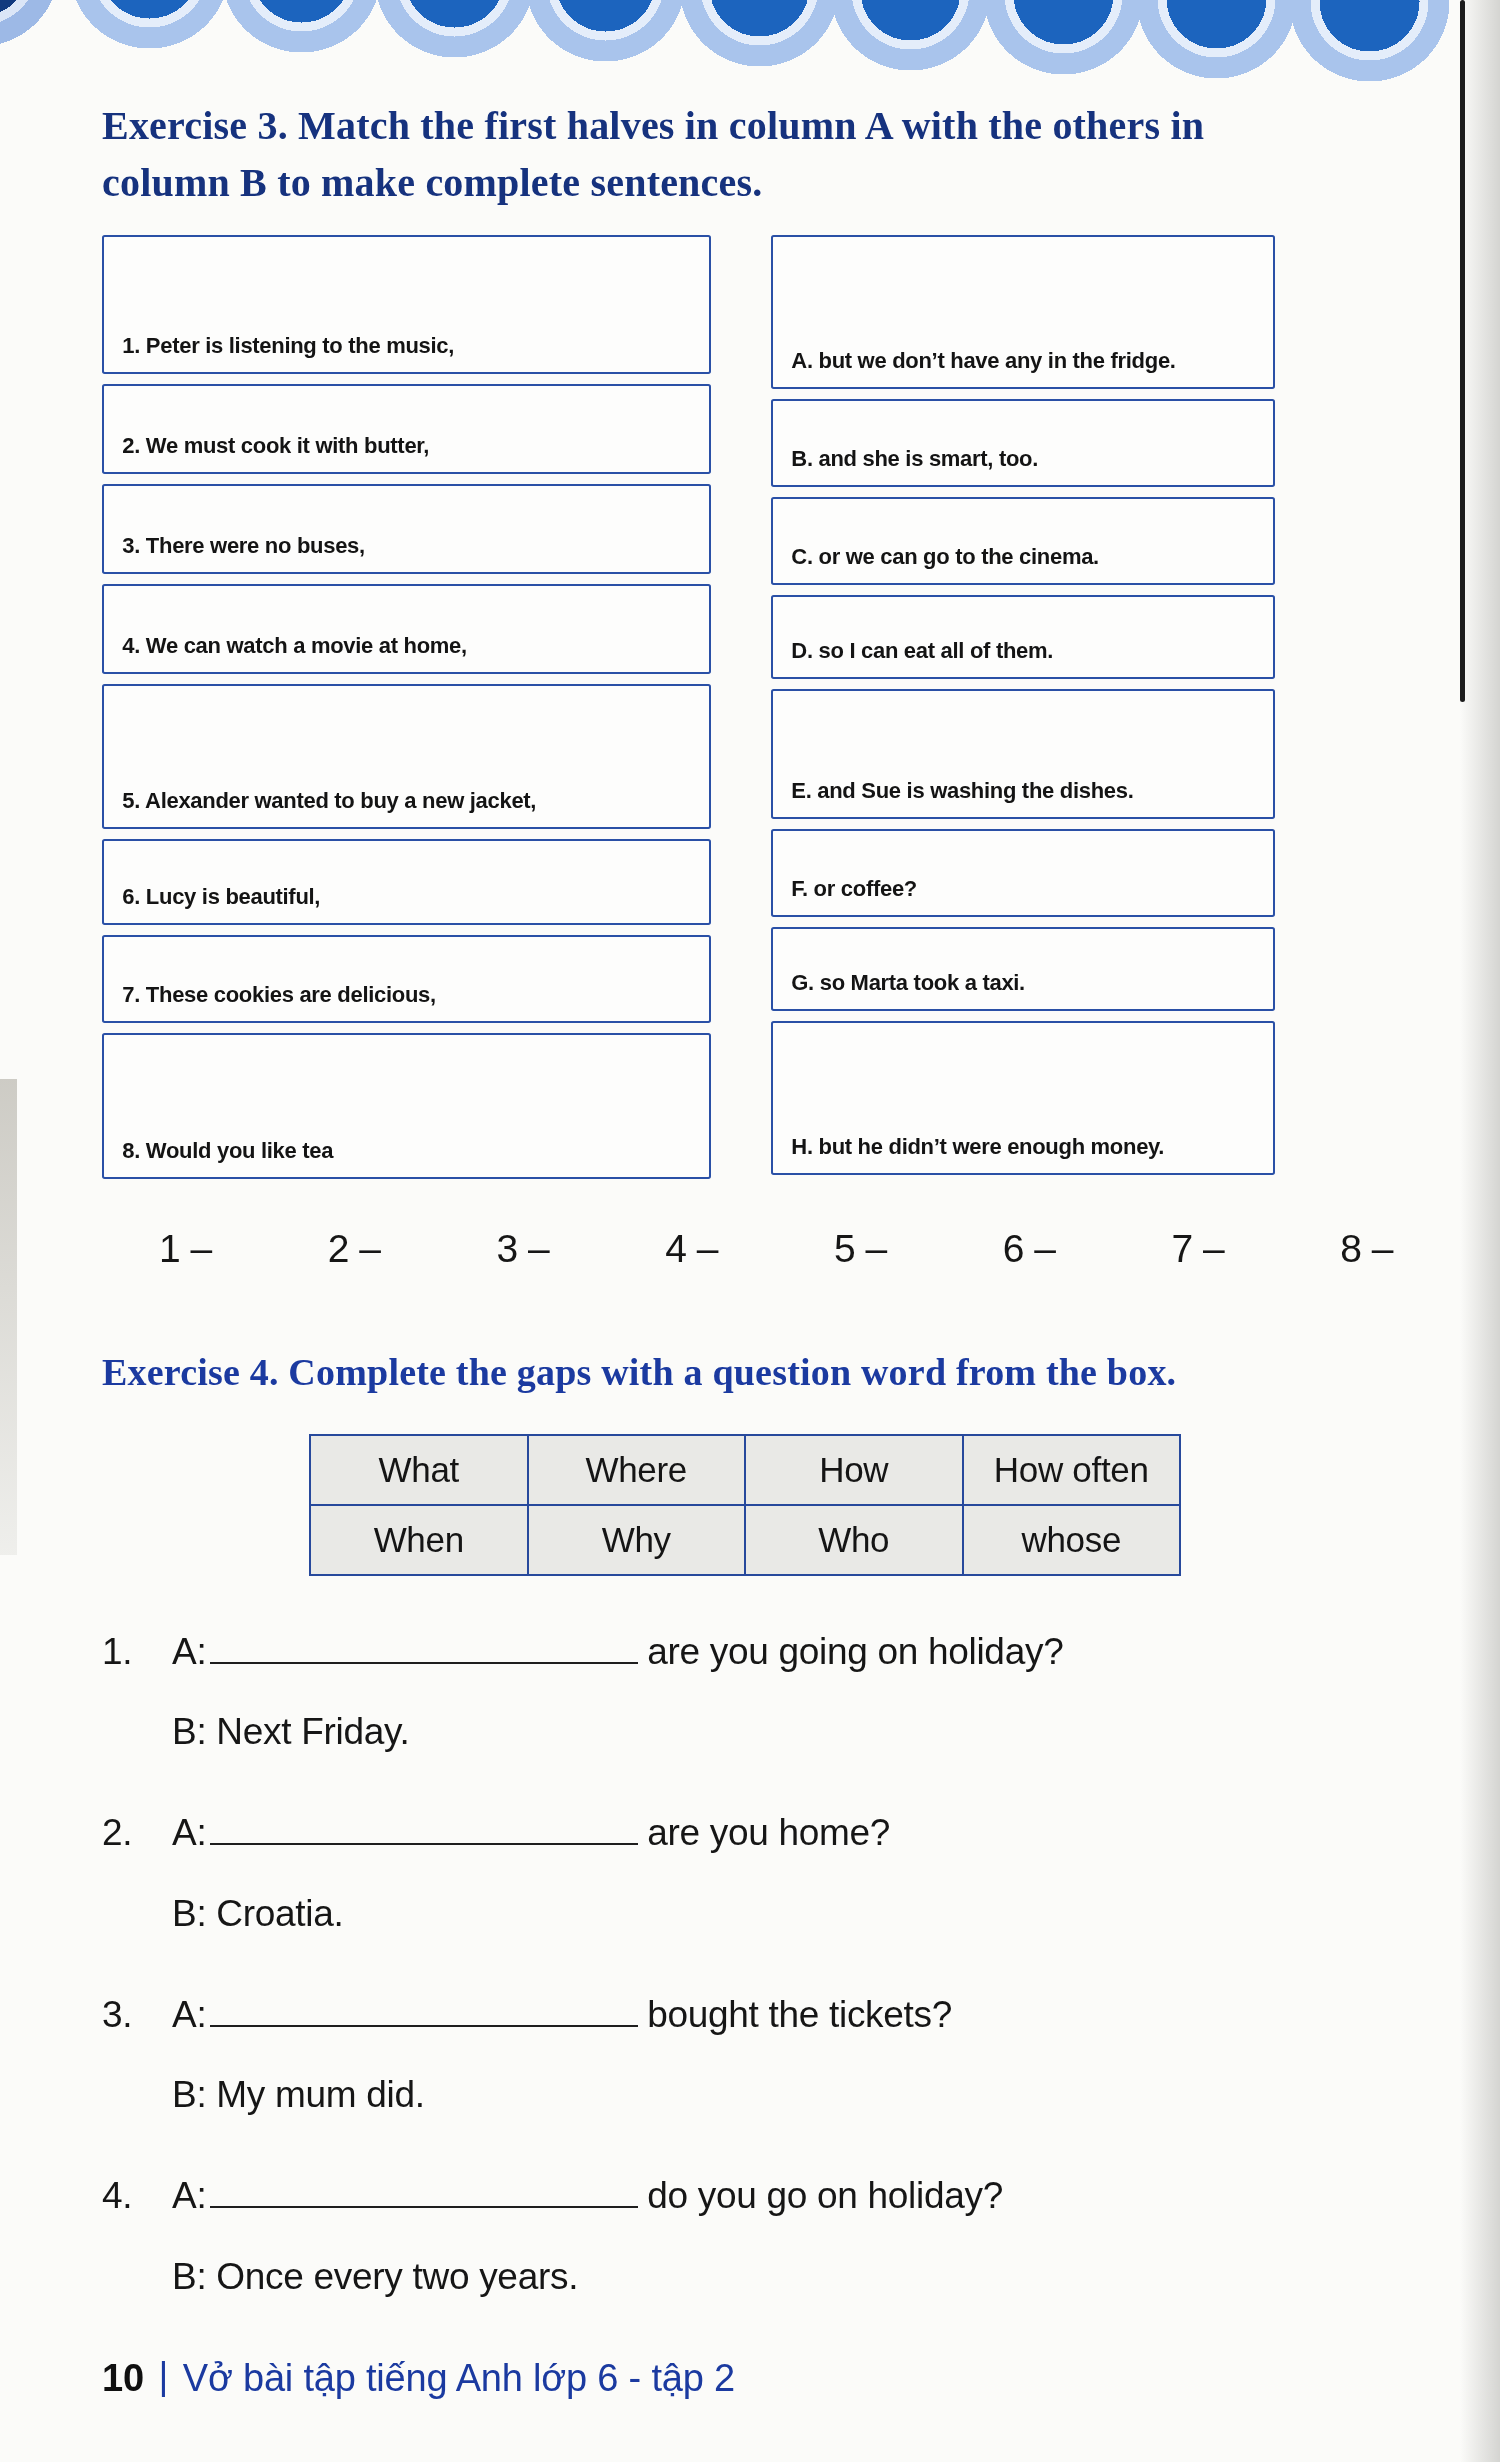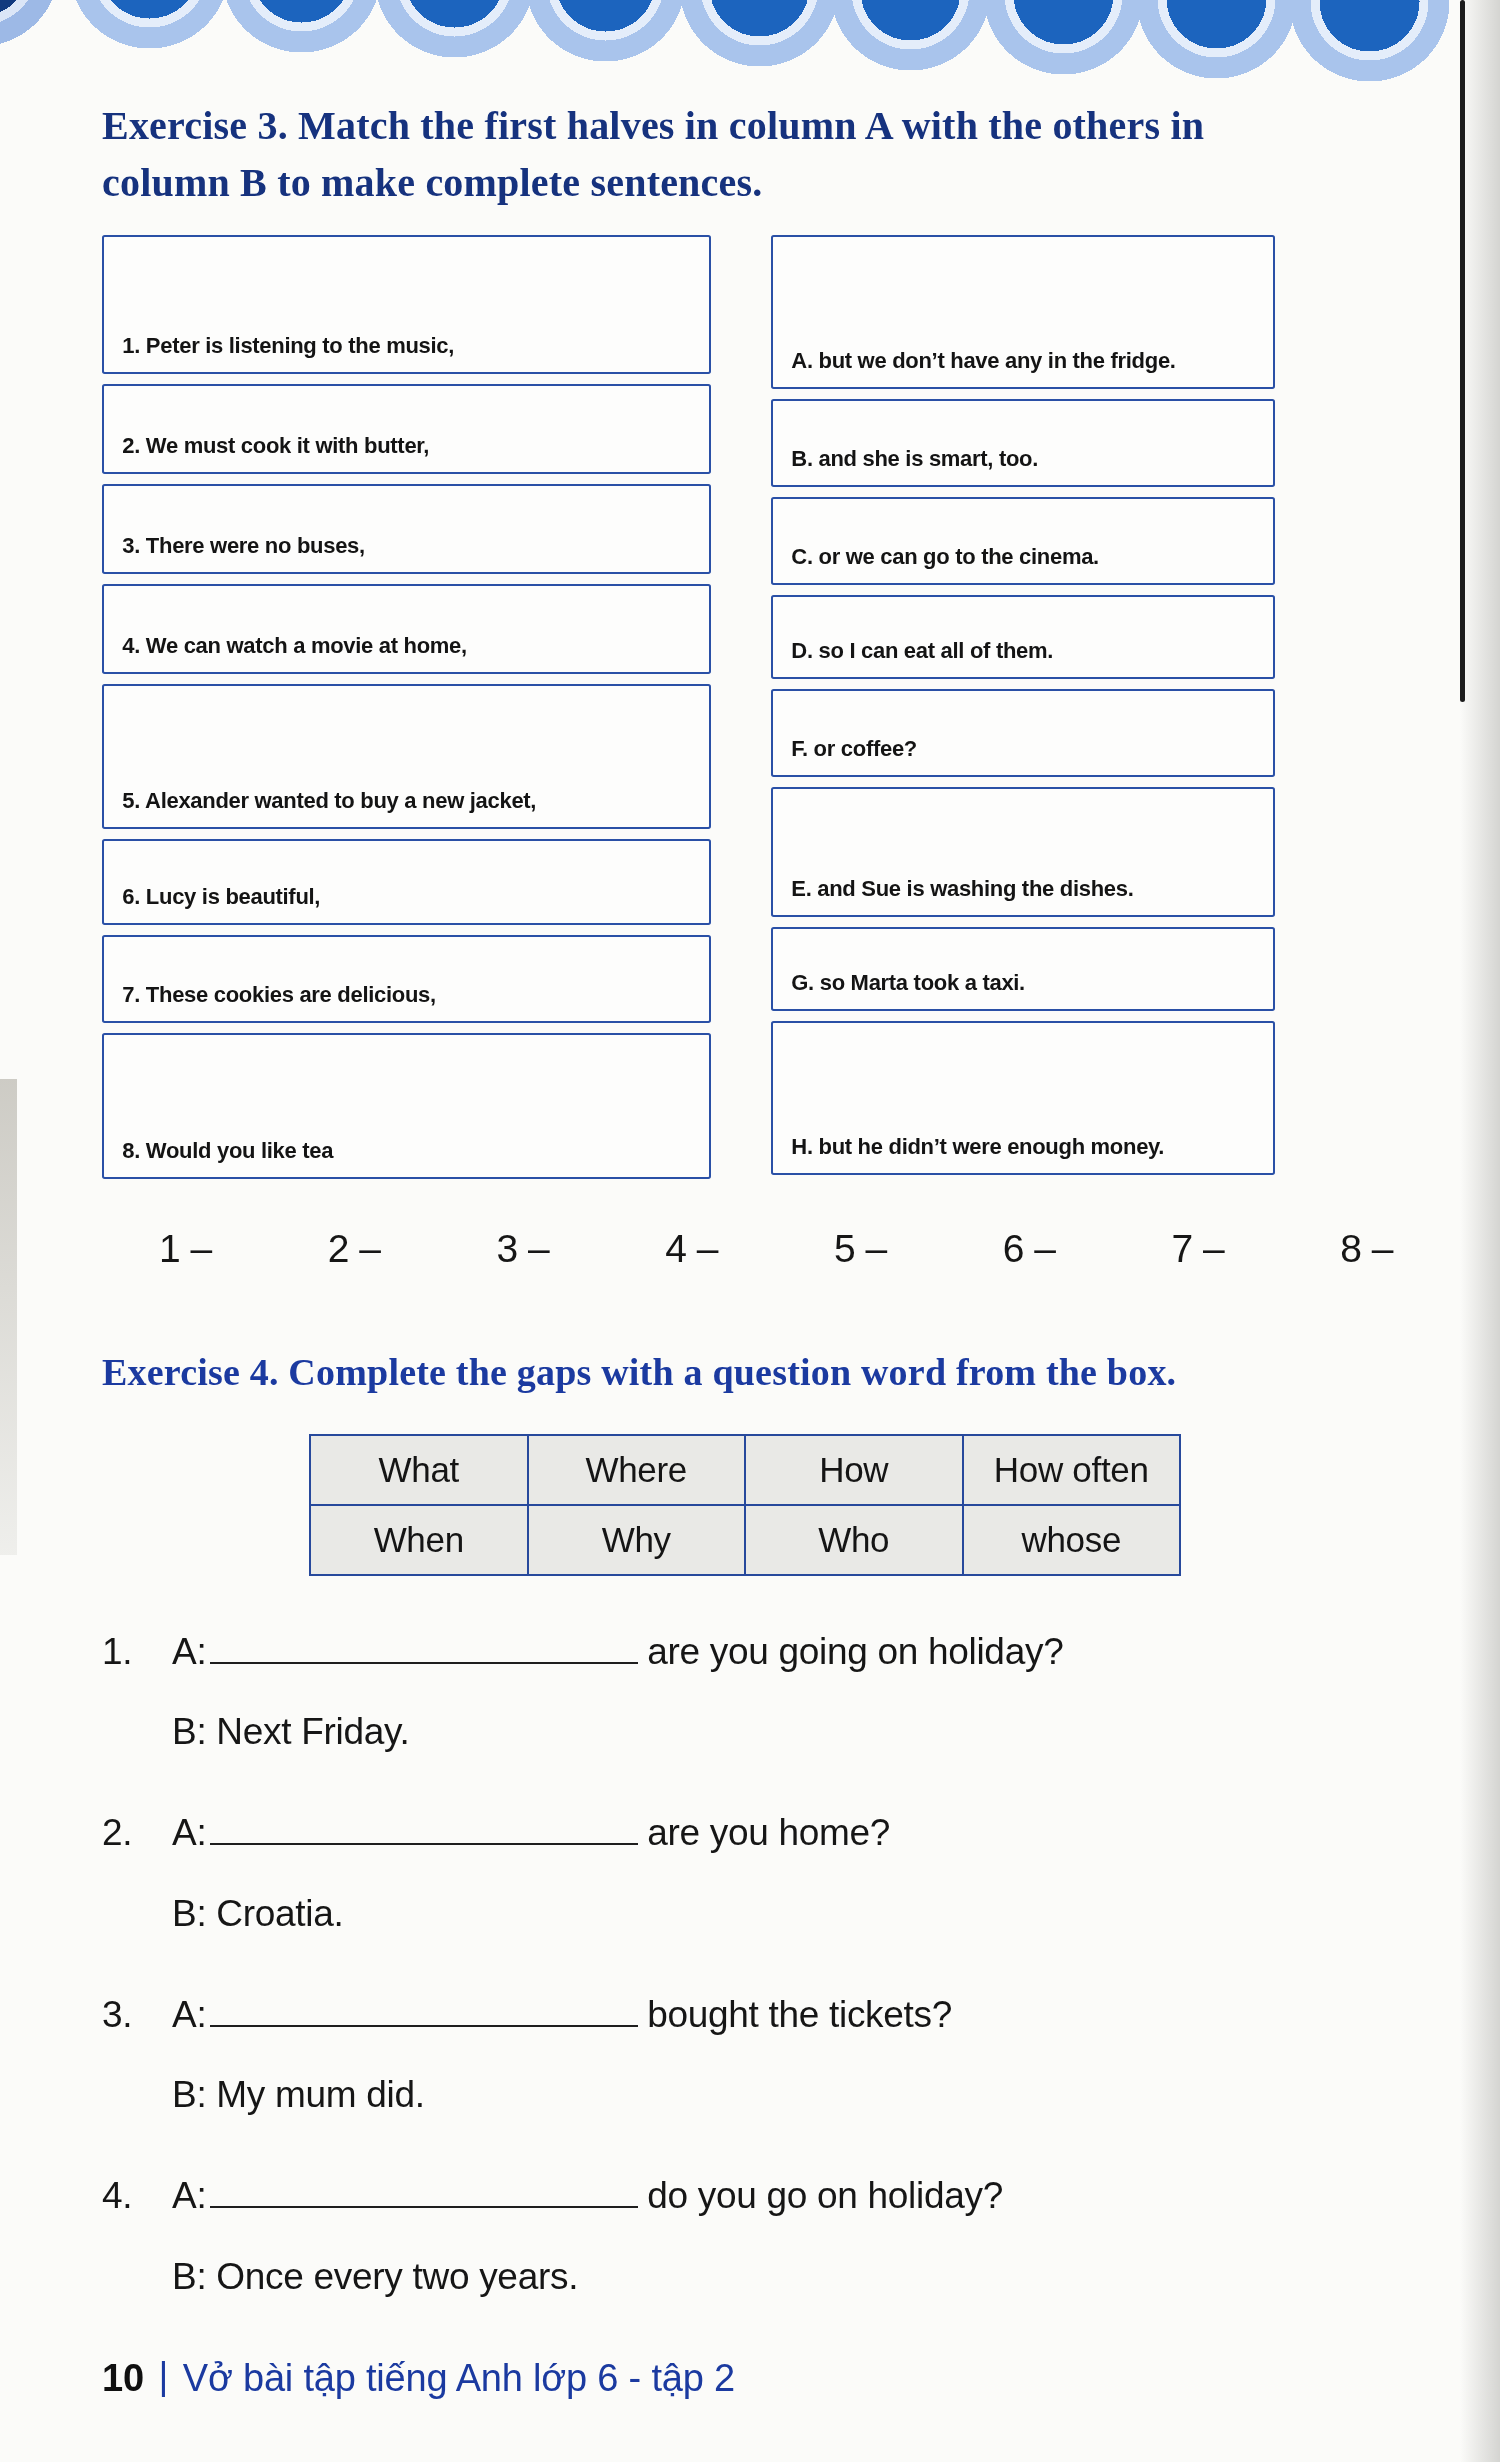--- a/index.html
+++ b/index.html
@@ -179,25 +179,25 @@
         </div>
       <div class="match-box" style="min-height:88px">
           <span class="bt">B. and she is smart, too.</span>
         </div>
       <div class="match-box" style="min-height:88px">
           <span class="bt">C. or we can go to the cinema.</span>
         </div>
       <div class="match-box" style="min-height:84px">
           <span class="bt">D. so I can eat all of them.</span>
         </div>
-      <div class="match-box" style="min-height:88px">
-          <span class="bt">F. or coffee?</span>
-        </div>
       <div class="match-box" style="min-height:130px">
           <span class="bt">E. and Sue is washing the dishes.</span>
+        </div>
+      <div class="match-box" style="min-height:88px">
+          <span class="bt">F. or coffee?</span>
         </div>
       <div class="match-box" style="min-height:84px">
           <span class="bt">G. so Marta took a taxi.</span>
         </div>
       <div class="match-box" style="min-height:154px">
           <span class="bt">H. but he didn’t were enough money.</span>
         </div>
     </div>
   </div>
 

